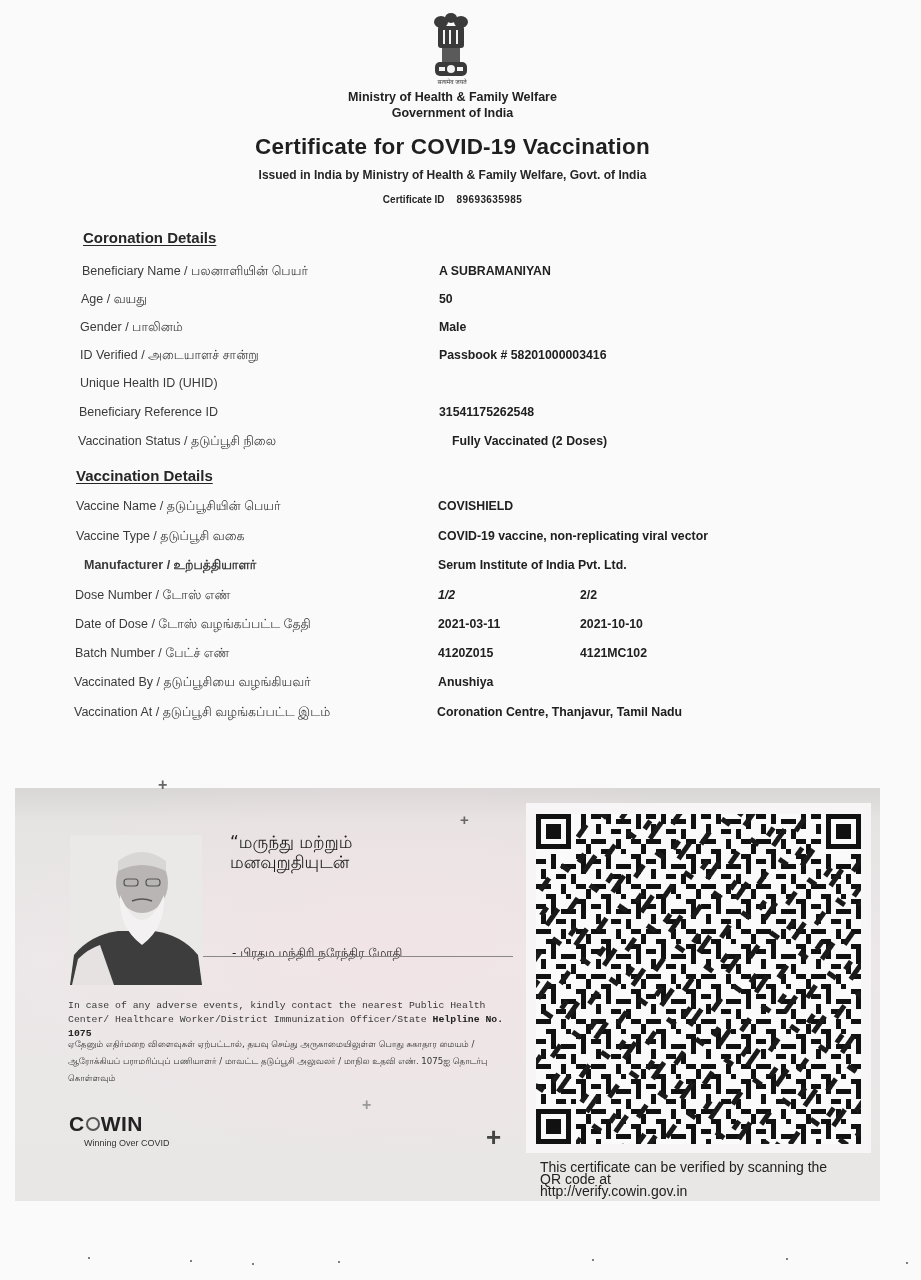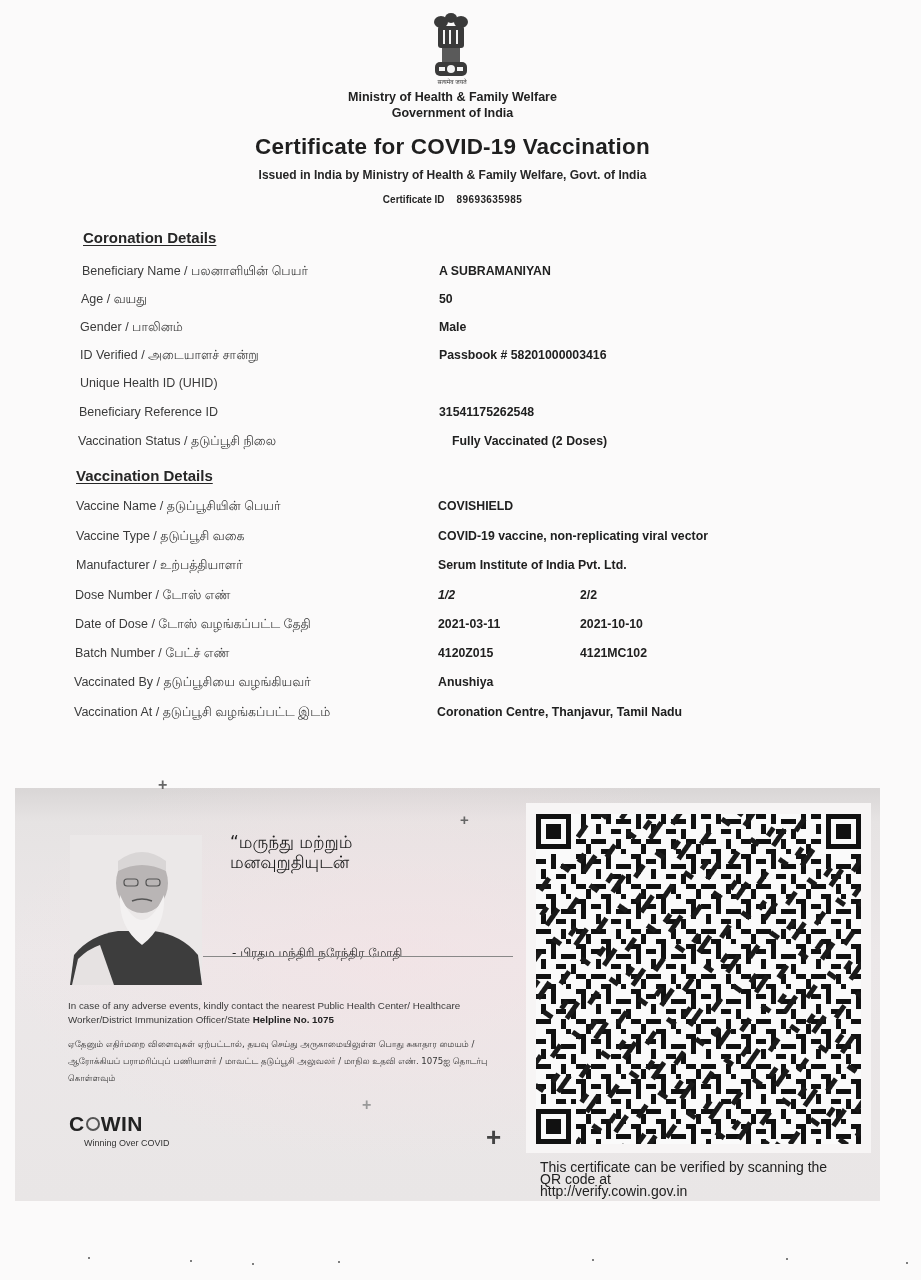--- a/index.html
+++ b/index.html
@@ -30,21 +30,21 @@
     .banner-inner { position: absolute; left: 0; top: 0; width: 100%; height: 100%;
       background: radial-gradient(ellipse at 45% 40%, rgba(245,225,228,0.6), rgba(0,0,0,0) 60%); }
 
     .portrait { position: absolute; left: 70px; top: 835px; width: 132px; height: 150px; overflow: hidden; }
 
     .quote-ta { position: absolute; left: 230px; top: 832px; font-size: 17px; color: #1e1e1e; line-height: 20px; font-family: "DejaVu Sans", sans-serif; }
     .quote-en { position: absolute; left: 232px; top: 877px; font-size: 19.5px; color: #1e1e1e; line-height: 30px; }
     .quote-by { position: absolute; left: 232px; top: 946px; font-size: 12px; color: #222; font-family: "DejaVu Sans", sans-serif; }
     .quote-rule { position: absolute; left: 203px; top: 956px; width: 310px; height: 1px; background: #888; }
 
-    .adverse-en { position: absolute; left: 68px; top: 999px; width: 450px; font-size: 9.8px; color: #3a3a3a; line-height: 14px; }
+    .adverse-en { position: absolute; left: 68px; top: 999px; width: 450px; font-size: 9.8px; color: #3a3a3a; line-height: 14px; font-family: Liberation Mono, monospace; }
     .adverse-en b { color: #222; }
     .adverse-ta { position: absolute; left: 68px; top: 1036px; width: 450px; font-size: 8.6px; color: #333; line-height: 17px; font-family: "DejaVu Sans", sans-serif; }
 
     .cowin-logo { position: absolute; left: 69px; top: 1112px; font-size: 21px; font-weight: bold; color: #222; letter-spacing: 0.5px; }
     .cowin-logo .o { display: inline-block; width: 14px; height: 14px; border: 2px solid #555; border-radius: 50%; margin: 0 1px; vertical-align: 0px; }
     .cowin-tag { position: absolute; left: 84px; top: 1138px; font-size: 9px; color: #333; }
 
     .crosshair { position: absolute; color: #666; font-weight: bold; line-height: 1; }
 
     .qr-box { position: absolute; left: 526px; top: 803px; width: 345px; height: 350px; background: #f7f5f5; }
@@ -121,21 +121,21 @@
 
 <div class="row" style="top:497px;">
   <span class="lbl" style="left:76px;">Vaccine Name / தடுப்பூசியின் பெயர்</span>
   <span class="val" style="left:438px;">COVISHIELD</span>
 </div>
 <div class="row" style="top:527px;">
   <span class="lbl" style="left:76px;">Vaccine Type / தடுப்பூசி வகை</span>
   <span class="val" style="left:438px;">COVID-19 vaccine, non-replicating viral vector</span>
 </div>
 <div class="row" style="top:556px;">
-  <span class="lbl" style="left:76px;">Manufacturer / உற்பத்தியாளர்</span>
+  <span class="lbl" style="left:84px;font-weight:bold;">Manufacturer / உற்பத்தியாளர்</span>
   <span class="val" style="left:438px;">Serum Institute of India Pvt. Ltd.</span>
 </div>
 <div class="row" style="top:586px;">
   <span class="lbl" style="left:75px;">Dose Number / டோஸ் எண்</span>
   <span class="val" style="left:438px;font-style:italic;">1/2</span>
   <span class="val" style="left:580px;">2/2</span>
 </div>
 <div class="row" style="top:615px;">
   <span class="lbl" style="left:75px;">Date of Dose / டோஸ் வழங்கப்பட்ட தேதி</span>
   <span class="val" style="left:438px;">2021-03-11</span>

